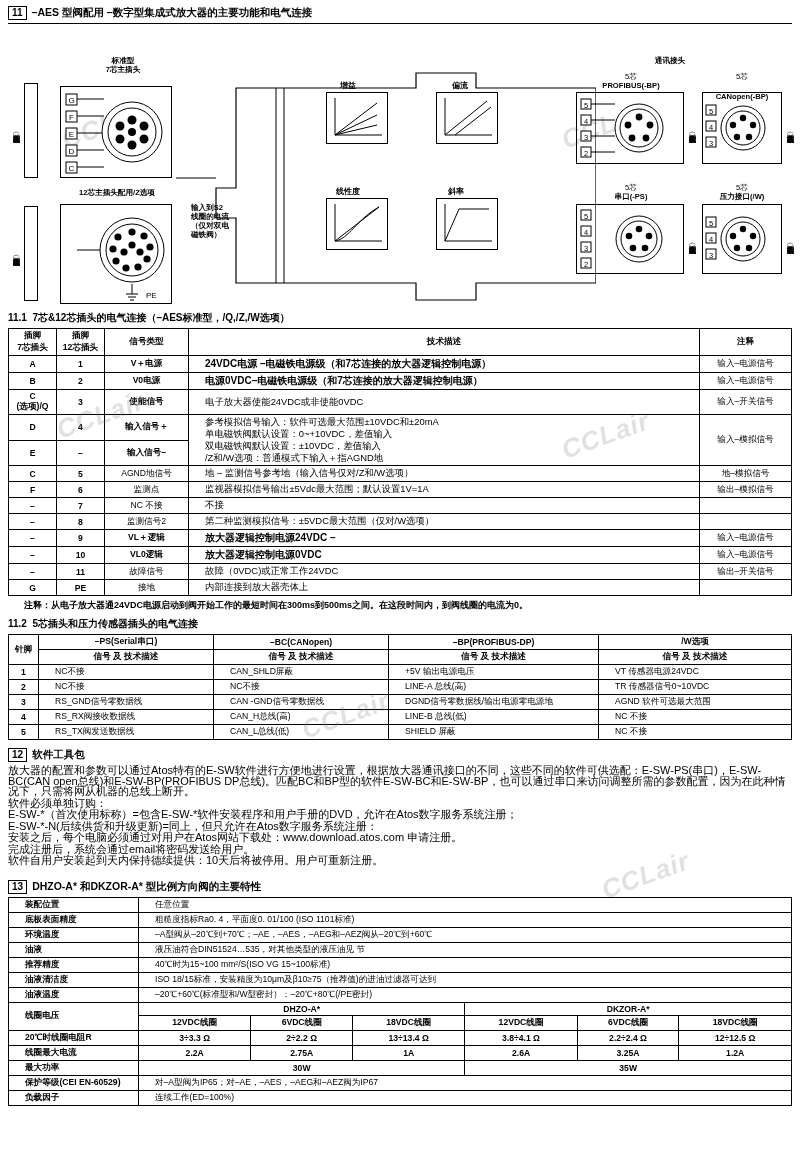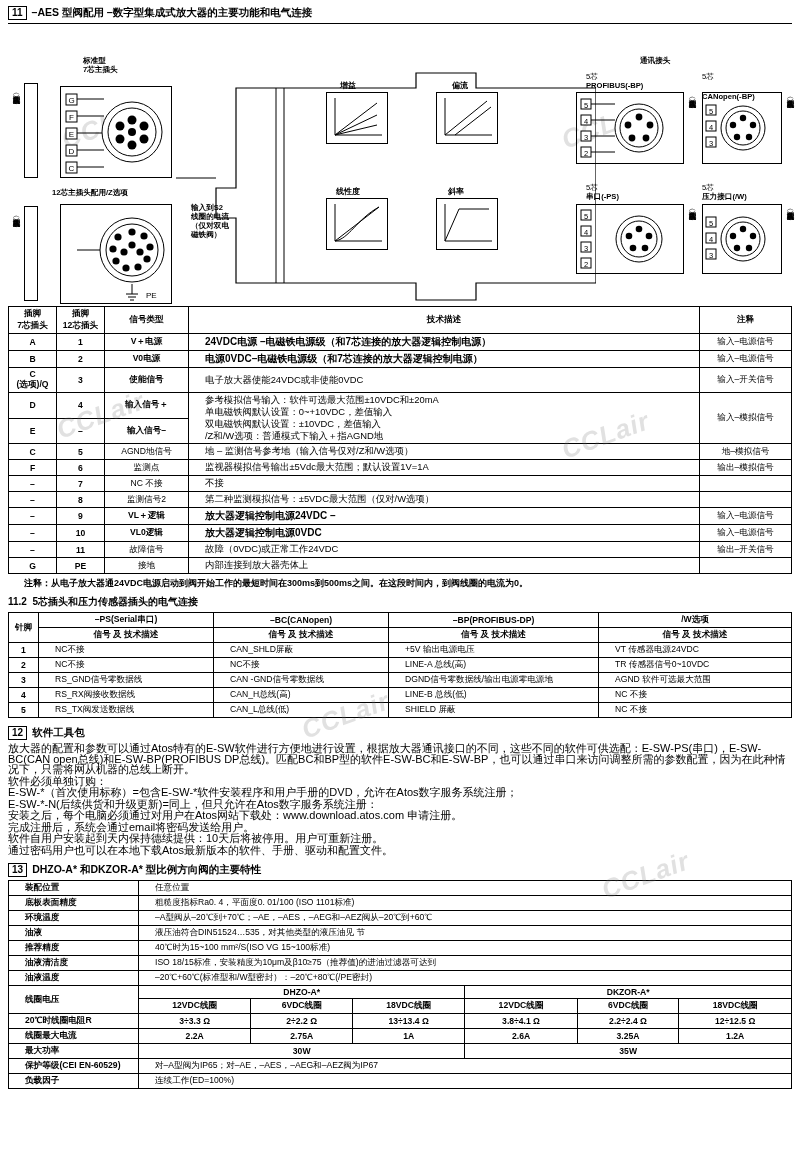--- a/index.html
+++ b/index.html
@@ -40,21 +40,21 @@
   .med { font-size: 9.4px; }
 
   
   .diagram {
     position: relative;
     border: 0;
     height: 278px;
     margin-top: 2px;
   }
   .box { position: absolute; border: 1px solid #000; }
-  .lbl { position: absolute; font-size: 7.6px; line-height: 9px; text-align: left; }
+  .lbl { position: absolute; font-size: 7.6px; line-height: 9px; text-align: center; }
   .lbl-b { font-weight: bold; }
   .vert { writing-mode: vertical-rl; text-orientation: mixed; }
   .graphbox { position: absolute; border: 1px solid #000; background: #fff; }
   .graph-cap { position:absolute; font-size: 8px; font-weight: bold; }
   svg { display: block; }
 
   .watermark {
     position: absolute;
     color: rgba(120,120,120,0.22);
     font-size: 26px;
@@ -292,20 +292,24 @@
         <rect x="3" y="28" width="10" height="10" fill="#fff" stroke="#000"></rect>
         <rect x="3" y="44" width="10" height="10" fill="#fff" stroke="#000"></rect>
         <text x="8" y="20.5" font-size="7.5" text-anchor="middle">5</text>
         <text x="8" y="36.5" font-size="7.5" text-anchor="middle">4</text>
         <text x="8" y="52.5" font-size="7.5" text-anchor="middle">3</text>
       </svg>
     </div>
     <div class="lbl vert" style="left:778px; top:178px; height:68px;">（从放大器端看视图）</div>
   </div>
 
+  <div class="sub-head">
+    <span>11.1</span>
+    &nbsp;<span>7芯&amp;12芯插头的电气连接（–AES标准型，/Q,/Z,/W选项）</span>
+  </div>
 
   <table>
     <tbody>
         <tr>
       <th style="width:48px;">
         <div>插脚</div>
         <div>7芯插头</div>
       </th>
       <th style="width:48px;">
         <div>插脚</div>
@@ -477,24 +481,23 @@
     <span>软件工具包</span>
   </div>
   <div>
     <div class="para">放大器的配置和参数可以通过Atos特有的E-SW软件进行方便地进行设置，根据放大器通讯接口的不同，这些不同的软件可供选配：E-SW-PS(串口)，E-SW-BC(CAN open总线)和E-SW-BP(PROFIBUS DP总线)。匹配BC和BP型的软件E-SW-BC和E-SW-BP，也可以通过串口来访问调整所需的参数配置，因为在此种情况下，只需将网从机器的总线上断开。</div>
     <div class="para">软件必须单独订购：</div>
     <div class="para">E-SW-*（首次使用标称）=包含E-SW-*软件安装程序和用户手册的DVD，允许在Atos数字服务系统注册；</div>
     <div class="para">E-SW-*-N(后续供货和升级更新)=同上，但只允许在Atos数字服务系统注册：</div>
     <div class="para">安装之后，每个电脑必须通过对用户在Atos网站下载处：www.download.atos.com 申请注册。</div>
     <div class="para">完成注册后，系统会通过email将密码发送给用户。</div>
     <div class="para">软件自用户安装起到天内保持德续提供：10天后将被停用。用户可重新注册。</div>
-    <div class="para">通过密码用户也可以在本地下载Atos最新版本的软件、手册、驱动和配置文件。</div>
-  </div>
-
-  <div class="sect-head" style="margin-top:8px;">
+  </div>
+
+  <div class="sect-head" style="margin-top:14px;">
     <span class="sect-num">13</span>
     <span>DHZO-A* 和DKZOR-A* 型比例方向阀的主要特性</span>
   </div>
 
   <table class="tbl-13">
     <tbody>
         <tr>
       <td class="l b" style="width:130px;">装配位置</td>
       <td class="l" colspan="6">任意位置</td>
     </tr>

